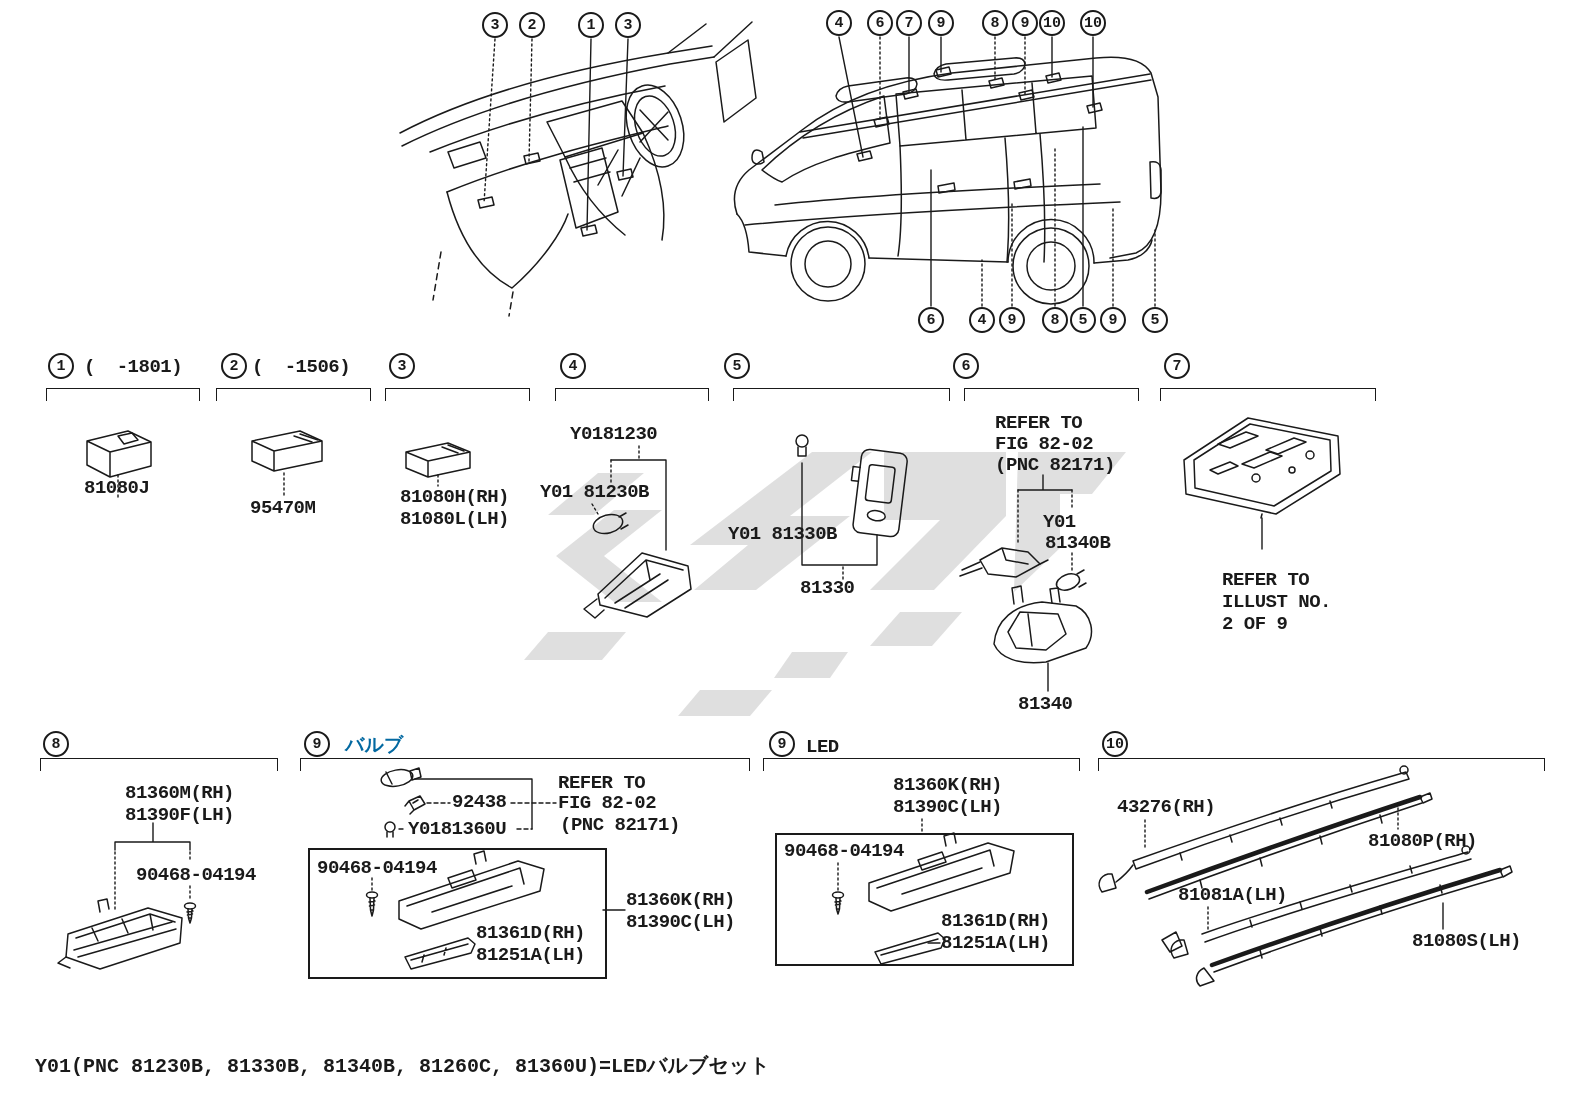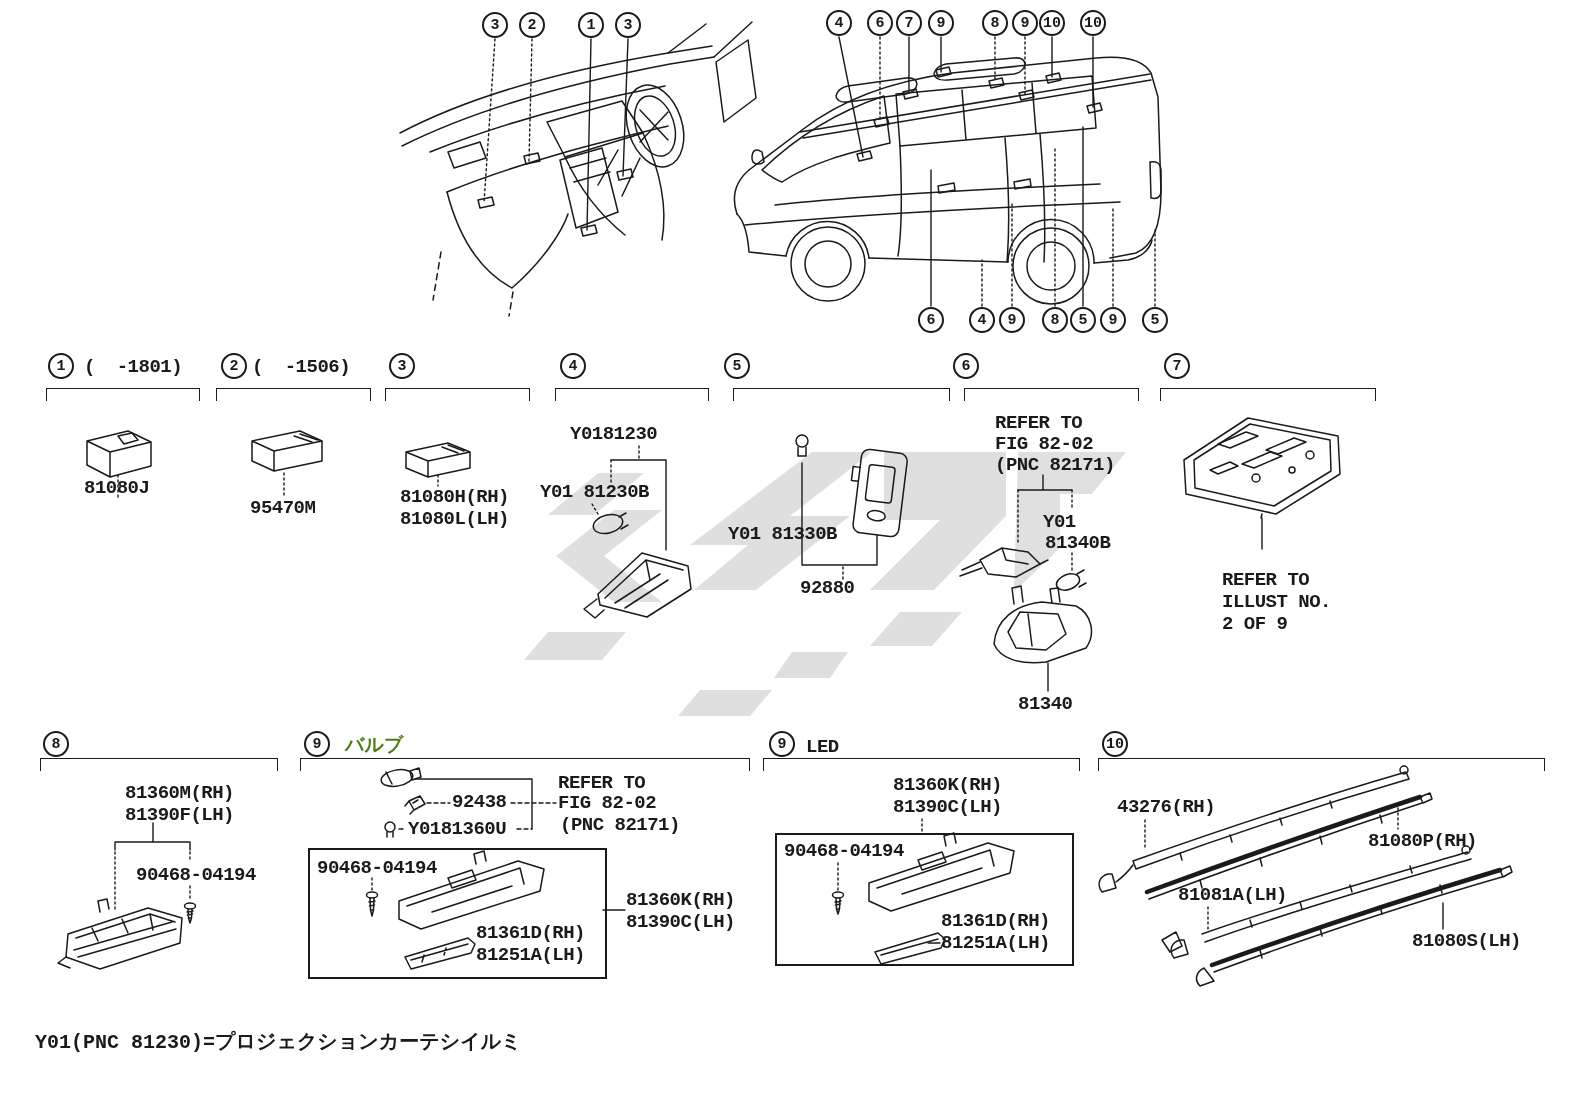--- a/index.html
+++ b/index.html
@@ -1,21 +1,21 @@
 <!DOCTYPE html>
 <html><head>
 <meta charset="utf-8">
 <style>
   html,body{margin:0;padding:0;background:#fff}
   .canvas{position:relative;width:1592px;height:1099px;background:#fff;overflow:hidden;
           font-family:"Liberation Mono",monospace;color:#1a1a1a}
   .art{position:absolute;left:0;top:0}
   .t{position:absolute;font:700 19px/1.15 "Liberation Mono",monospace;letter-spacing:-.5px;
      white-space:pre;color:#1a1a1a}
-  .tj{position:absolute;font:700 19px/1.2 "Liberation Sans",sans-serif;white-space:pre;color:#4d7c0f}
+  .tj{position:absolute;font:700 19px/1.2 "Liberation Sans",sans-serif;white-space:pre;color:#0369a1}
   .note{position:absolute;font:700 20px/1.2 "Liberation Mono",monospace;white-space:pre;color:#1a1a1a}
   .co{position:absolute;width:26px;height:26px;box-sizing:border-box;border:2px solid #1a1a1a;
       border-radius:50%;background:#fff;display:flex;align-items:center;justify-content:center;
       font:700 15px "Liberation Mono",monospace;color:#1a1a1a;z-index:3}
   .br{position:absolute;height:13px;box-sizing:border-box;border:1.7px solid #1a1a1a;border-bottom:none}
   .pbox{position:absolute;border:2px solid #1a1a1a}
 </style>
 </head>
 <body>
 
@@ -267,21 +267,21 @@
 
 <div class="t" style="left:84px;top:357px">(  -1801)</div>
 <div class="t" style="left:252px;top:357px">(  -1506)</div>
 <div class="t" style="left:84px;top:478px">81080J</div>
 <div class="t" style="left:250px;top:498px">95470M</div>
 <div class="t" style="left:400px;top:487px">81080H(RH)</div>
 <div class="t" style="left:400px;top:509px">81080L(LH)</div>
 <div class="t" style="left:570px;top:424px">Y0181230</div>
 <div class="t" style="left:540px;top:482px">Y01 81230B</div>
 <div class="t" style="left:728px;top:524px">Y01 81330B</div>
-<div class="t" style="left:800px;top:578px">92880</div>
+<div class="t" style="left:800px;top:578px">81330</div>
 <div class="t" style="left:995px;top:413px">REFER TO</div>
 <div class="t" style="left:995px;top:434px">FIG 82-02</div>
 <div class="t" style="left:995px;top:455px">(PNC 82171)</div>
 <div class="t" style="left:1043px;top:512px">Y01</div>
 <div class="t" style="left:1045px;top:533px">81340B</div>
 <div class="t" style="left:1018px;top:694px">81340</div>
 <div class="t" style="left:1222px;top:570px">REFER TO</div>
 <div class="t" style="left:1222px;top:592px">ILLUST NO.</div>
 <div class="t" style="left:1222px;top:614px">2 OF 9</div>
 <div class="t" style="left:125px;top:783px">81360M(RH)</div>
@@ -302,16 +302,16 @@
 <div class="t" style="left:893px;top:775px">81360K(RH)</div>
 <div class="t" style="left:893px;top:797px">81390C(LH)</div>
 <div class="t" style="left:784px;top:841px">90468-04194</div>
 <div class="t" style="left:941px;top:911px">81361D(RH)</div>
 <div class="t" style="left:941px;top:933px">81251A(LH)</div>
 <div class="t" style="left:1117px;top:797px">43276(RH)</div>
 <div class="t" style="left:1368px;top:831px">81080P(RH)</div>
 <div class="t" style="left:1178px;top:885px">81081A(LH)</div>
 <div class="t" style="left:1412px;top:931px">81080S(LH)</div>
 
-<div class="note" style="left:35px;top:1031px">Y01(PNC 81230)=プロジェクションカーテシイルミ</div>
+<div class="note" style="left:35px;top:1055px">Y01(PNC 81230B, 81330B, 81340B, 81260C, 81360U)=LEDバルブセット</div>
 <div class="note" style="left:1494px;top:1112px">817295U</div>
 
 </div>
 
 </body></html>

